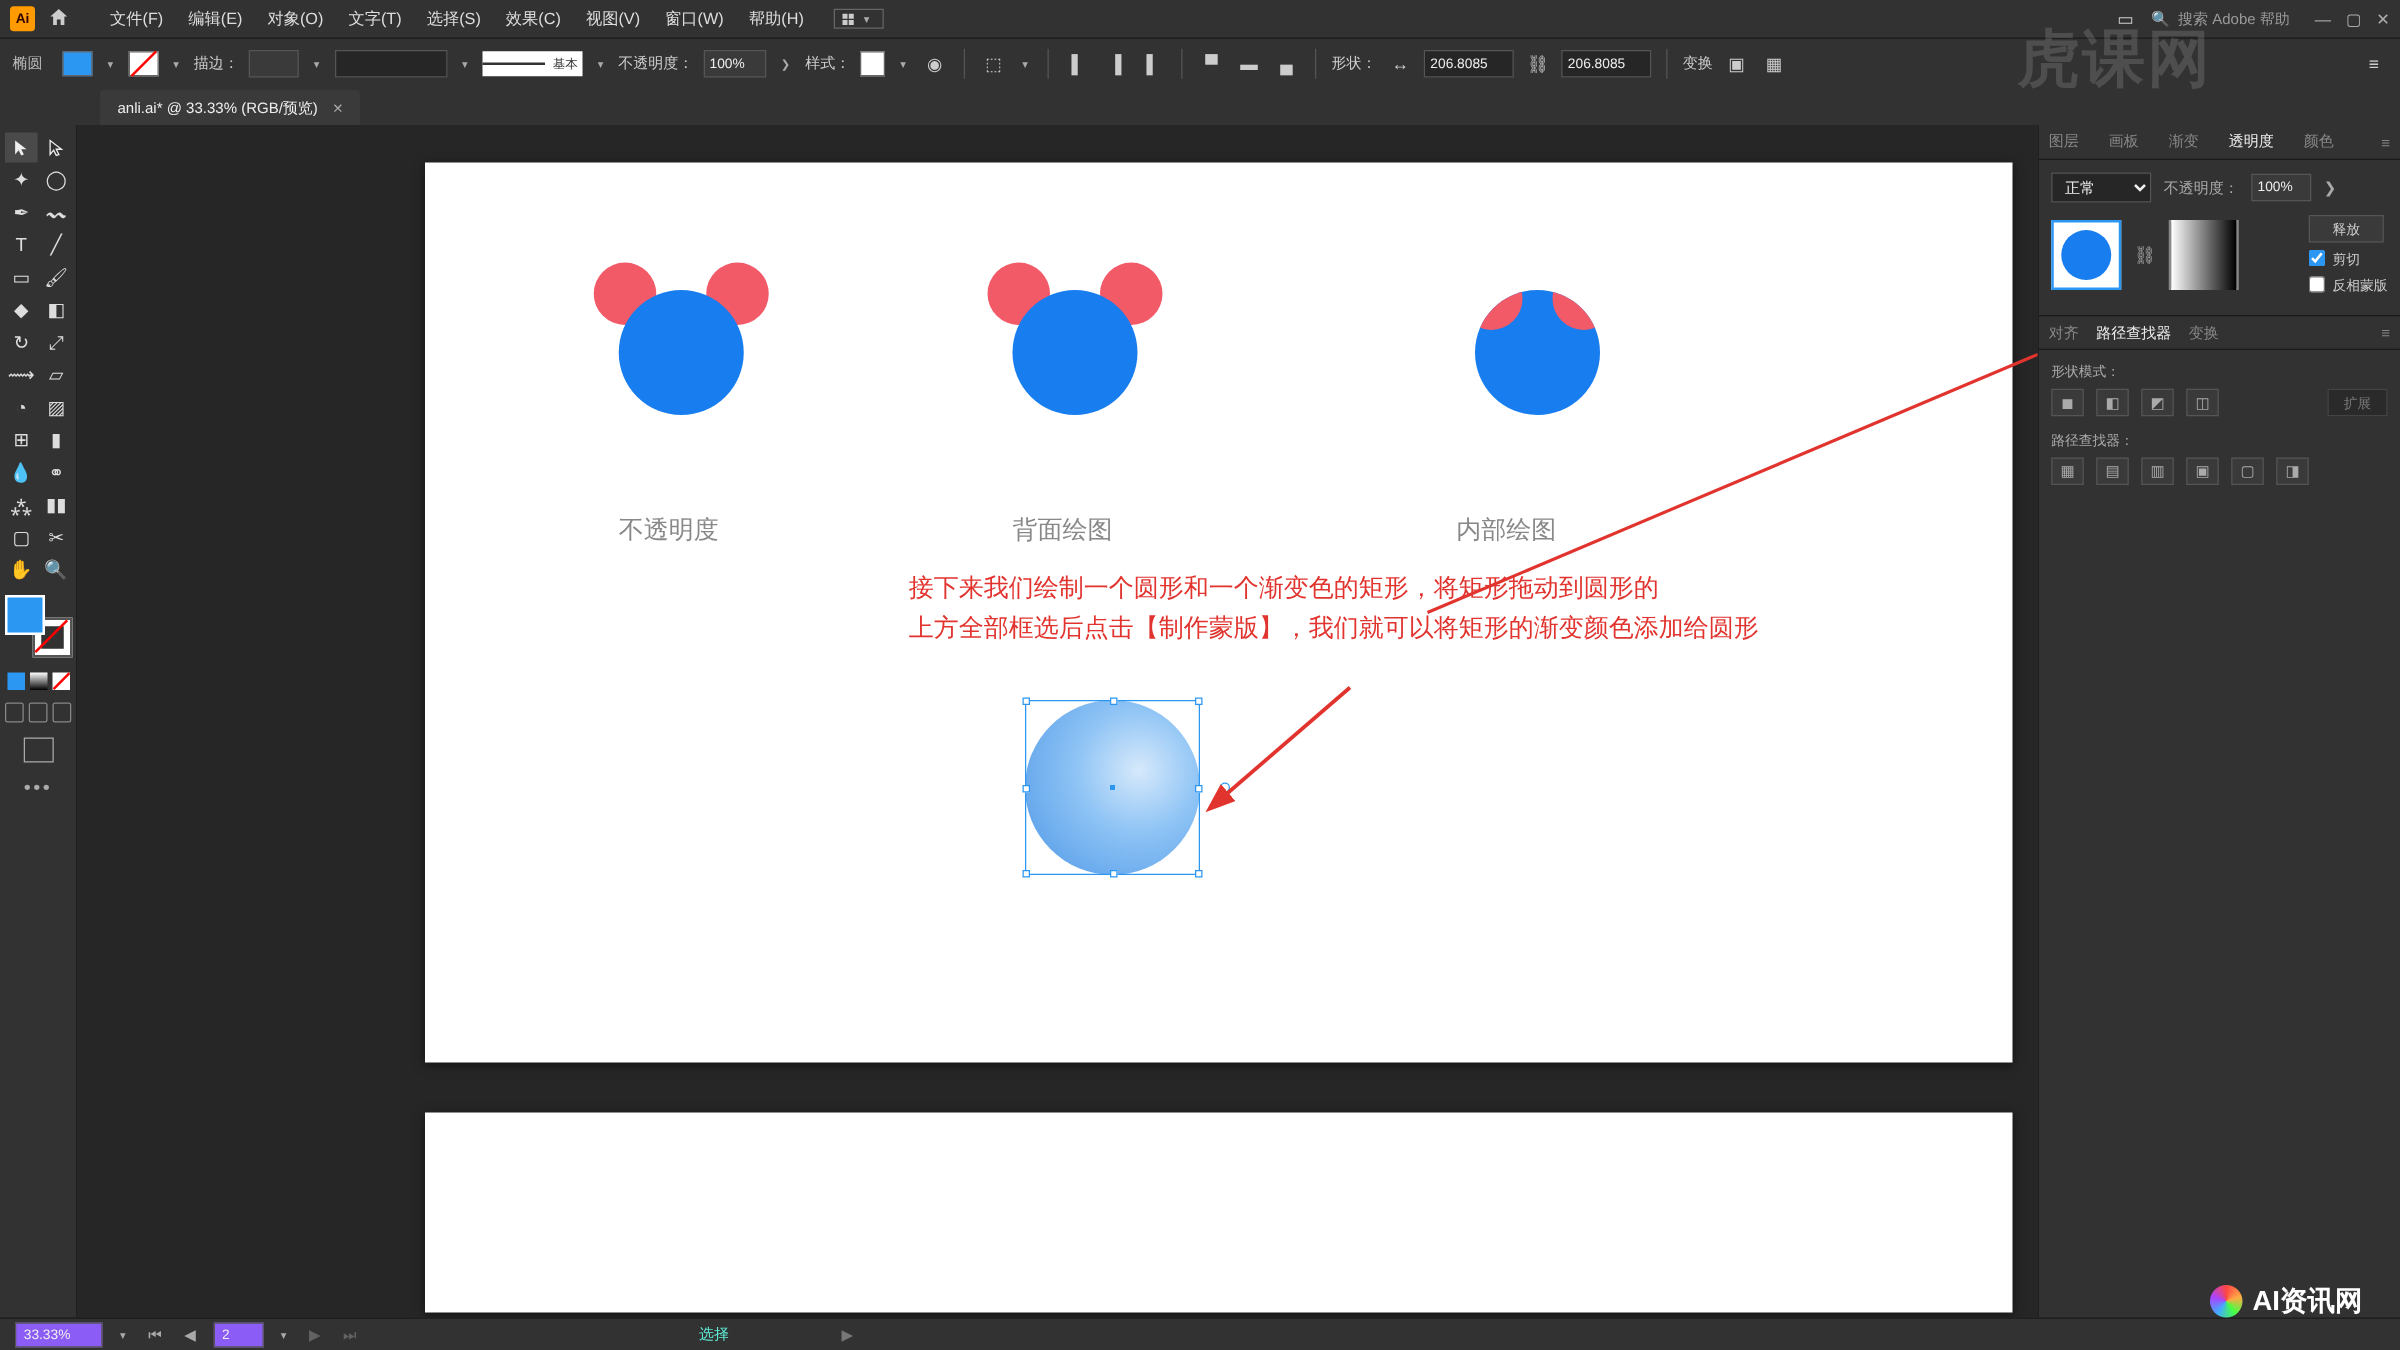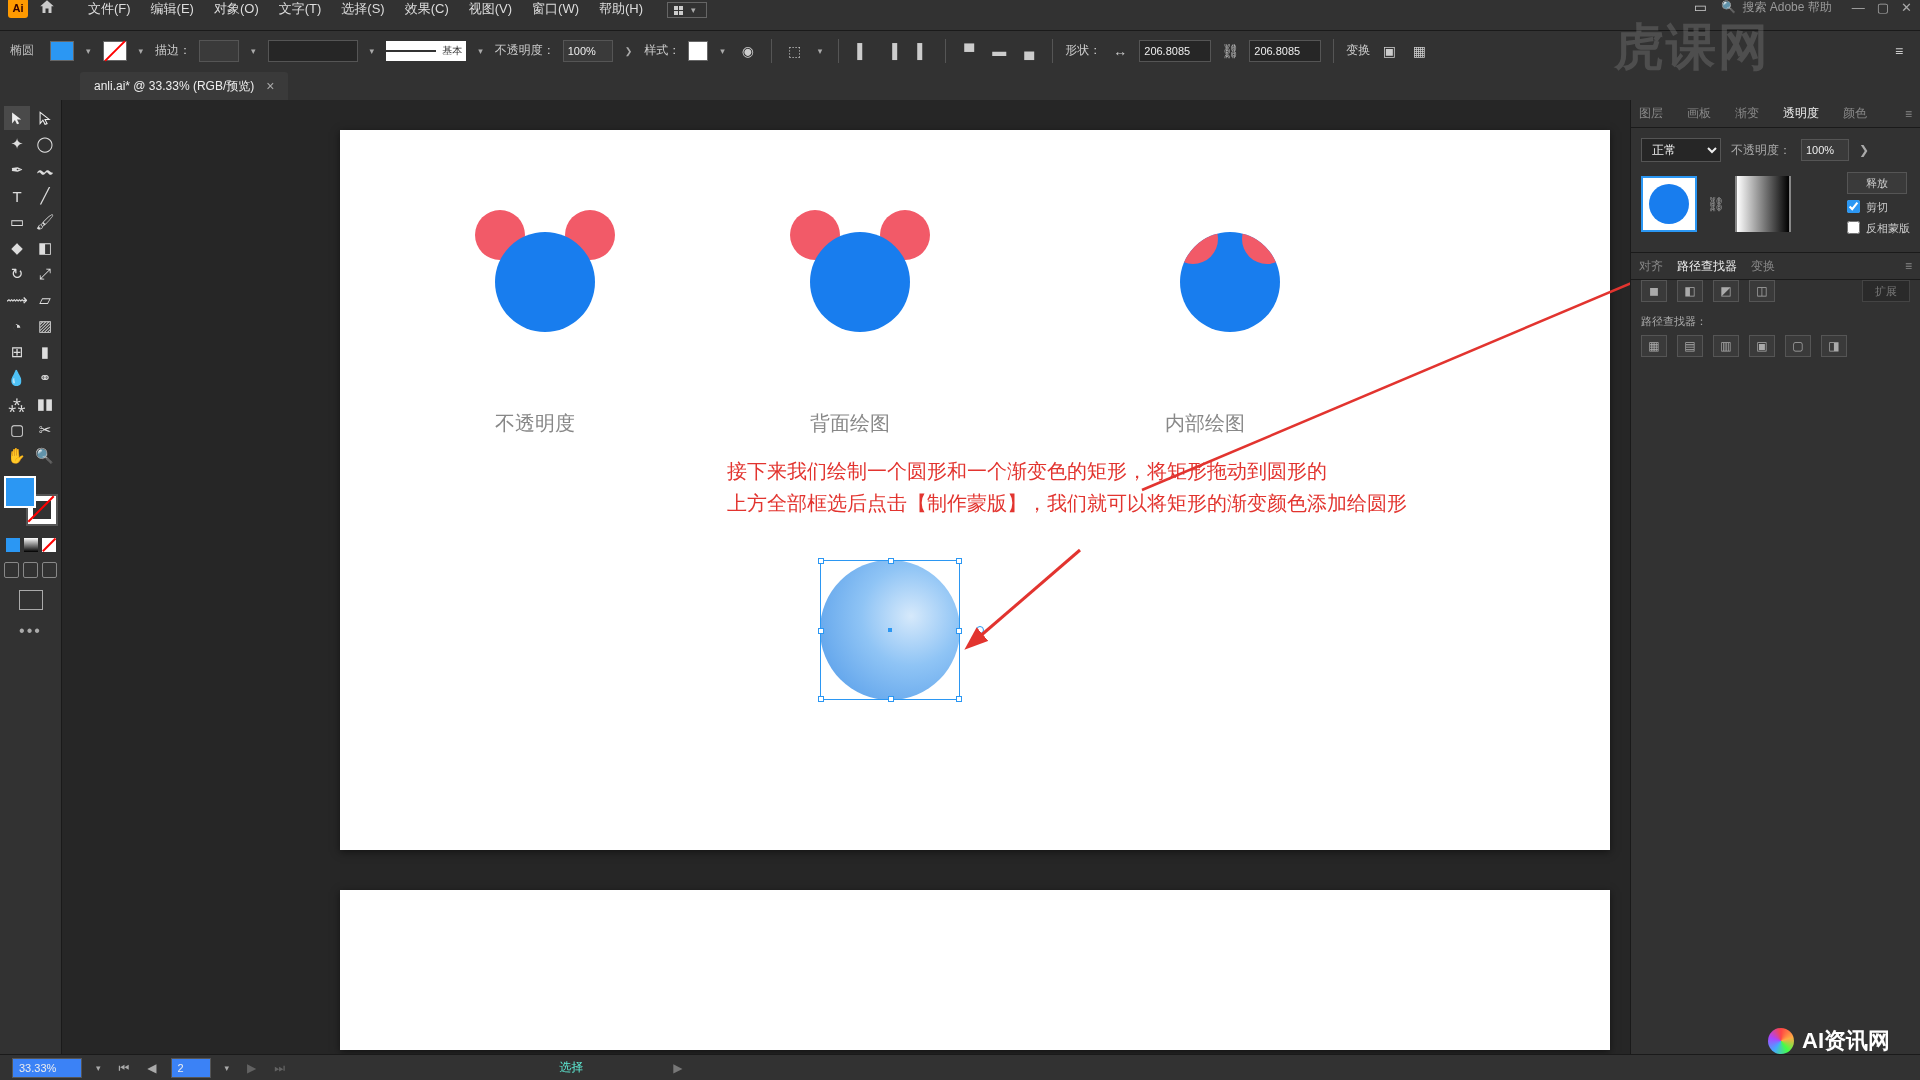--- a/index.html
+++ b/index.html
@@ -1,17 +1,17 @@
 <!DOCTYPE html>
 <html><head>
 <meta charset="utf-8">
 <style>
 *{margin:0;padding:0;box-sizing:border-box;font-family:"Microsoft YaHei",sans-serif;user-select:none}
 body{background:#323232;width:1920px;height:1080px;overflow:hidden;position:relative}
-.titlebar{height:30px;background:#323232;display:flex;align-items:flex-end;padding:12px 8px;color:#ccc;font-size:13px}
+.titlebar{height:30px;background:#323232;display:flex;align-items:center;padding:12px 8px;color:#ccc;font-size:13px}
 .ai-logo{width:20px;height:20px;background:#ff9a00;color:#300;display:flex;align-items:center;justify-content:center;font-weight:bold;font-size:11px;border-radius:3px;margin-right:10px}
 .home-icon{width:20px;height:20px;margin-right:20px;cursor:pointer}
 .menu-item{padding:0 10px;cursor:pointer;color:#ddd}
 .titlebar-right{margin-left:auto;display:flex;align-items:center;gap:10px}
 .search-box{display:flex;align-items:center;gap:6px;color:#999;font-size:12px}
 .win-controls{display:flex;gap:12px;margin-left:10px;color:#aaa}
 .control-bar{height:40px;background:#323232;border-top:1px solid #1a1a1a;display:flex;align-items:center;padding:0 10px;color:#ccc;font-size:12px;gap:8px}
 .tool-label{color:#bbb;margin-right:8px}
 .fill-swatch{width:24px;height:20px;background:#2b97f3;border:1px solid #666}
 .stroke-swatch{width:24px;height:20px;background:#fff;border:1px solid #666;position:relative}
@@ -73,21 +73,21 @@
 .mask-controls{display:flex;flex-direction:column;gap:6px;margin-left:auto}
 .release-btn{width:60px;height:22px;background:#3a3a3a;border:1px solid #555;color:#ccc;font-size:11px}
 .chk-row{display:flex;align-items:flex-start;gap:6px;font-size:11px}
 .chk-row input{accent-color:#2b97f3}
 .panel-tabs2{display:flex;height:28px;border-top:1px solid #1a1a1a;border-bottom:1px solid #1a1a1a;align-items:center;padding:0 8px;gap:14px;margin-top:6px}
 .shape-mode-label{color:#aaa;font-size:11px;padding:10px 10px 6px}
 .pf-row{display:flex;gap:10px;padding:0 10px 8px}
 .pf-btn{width:26px;height:22px;background:#3a3a3a;border:1px solid #555;display:flex;align-items:center;justify-content:center;color:#aaa;font-size:12px}
 .expand-btn{width:48px;height:22px;background:#2a2a2a;border:1px solid #444;color:#777;font-size:11px;margin-left:auto}
 .statusbar{position:absolute;bottom:0;left:0;right:0;height:26px;background:#323232;border-top:1px solid #1a1a1a;display:flex;align-items:center;padding:0 12px;color:#bbb;font-size:12px;gap:10px}
-.zoom-box{width:70px;height:20px;background:#3b82f6;border:1px solid #555;color:#eee;padding:0 6px;font-size:11px}
+.zoom-box{width:70px;height:20px;background:#8b5cf6;border:1px solid #555;color:#eee;padding:0 6px;font-size:11px}
 .nav-btn{color:#aaa;cursor:pointer;padding:0 4px}
 .status-label{margin-left:260px;color:#5eead4}
 .watermark{position:absolute;color:#a3a3a3;font-size:50px;font-weight:700;opacity:.25;letter-spacing:2px}
 .watermark.tl{top:14px;right:150px}
 .bottom-logo{position:absolute;bottom:24px;right:30px;display:flex;align-items:center;gap:8px;color:#fff;font-size:22px;font-weight:600}
 .rainbow-flower{width:26px;height:26px;background:conic-gradient(#f44,#fa4,#4f4,#4af,#a4f,#f44);border-radius:50%}
 .menu-icon-box{display:flex;align-items:center;gap:4px;border:1px solid #666;padding:2px 6px;cursor:pointer}
 .grid-icon{display:grid;grid-template-columns:4px 4px;gap:1px}
 .grid-icon span{width:4px;height:4px;background:#ccc}
 svg{overflow:visible}
@@ -347,20 +347,21 @@
         </div>
       </div>
     </div>
 
     <div class="panel-tabs2">
       <span class="panel-tab">对齐</span>
       <span class="panel-tab active">路径查找器</span>
       <span class="panel-tab">变换</span>
       <span style="margin-left:auto;color:#888">≡</span>
     </div>
+    <div class="shape-mode-label">形状模式：</div>
     <div class="pf-row">
       <div class="pf-btn">◼</div>
       <div class="pf-btn">◧</div>
       <div class="pf-btn">◩</div>
       <div class="pf-btn">◫</div>
       <button class="expand-btn">扩展</button>
     </div>
     <div class="shape-mode-label" style="padding-top:4px">路径查找器：</div>
     <div class="pf-row">
       <div class="pf-btn">▦</div>

